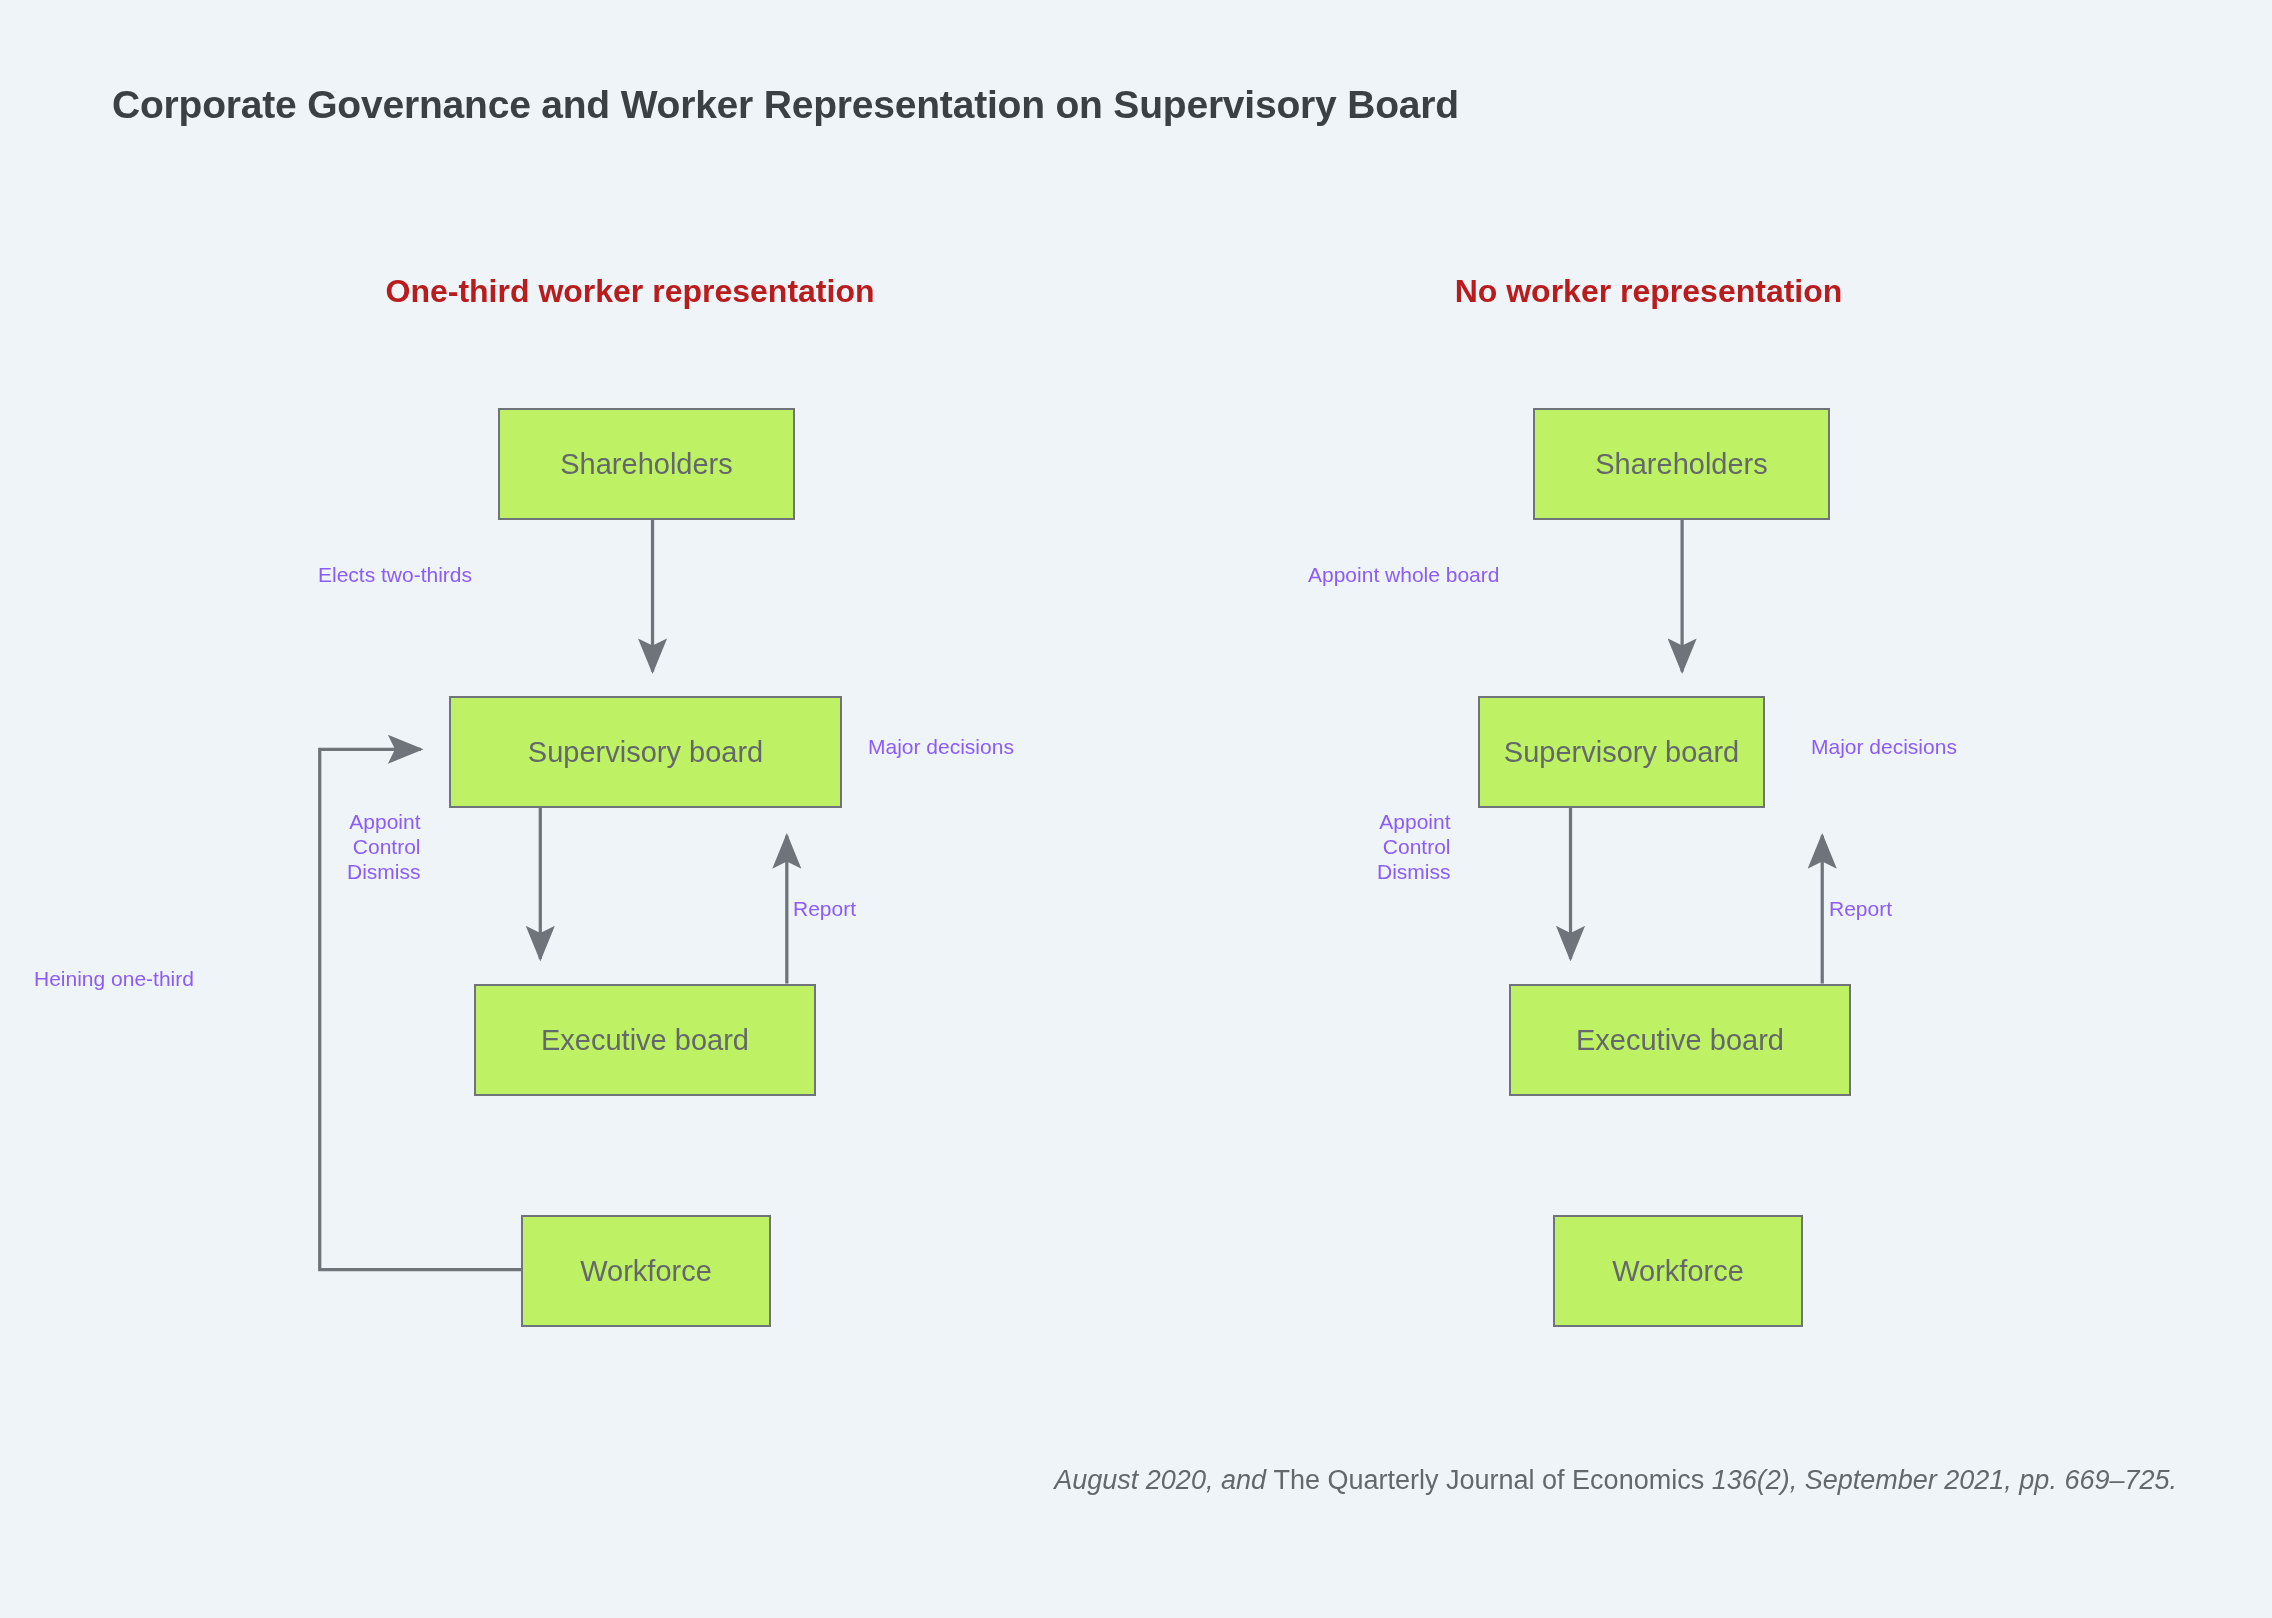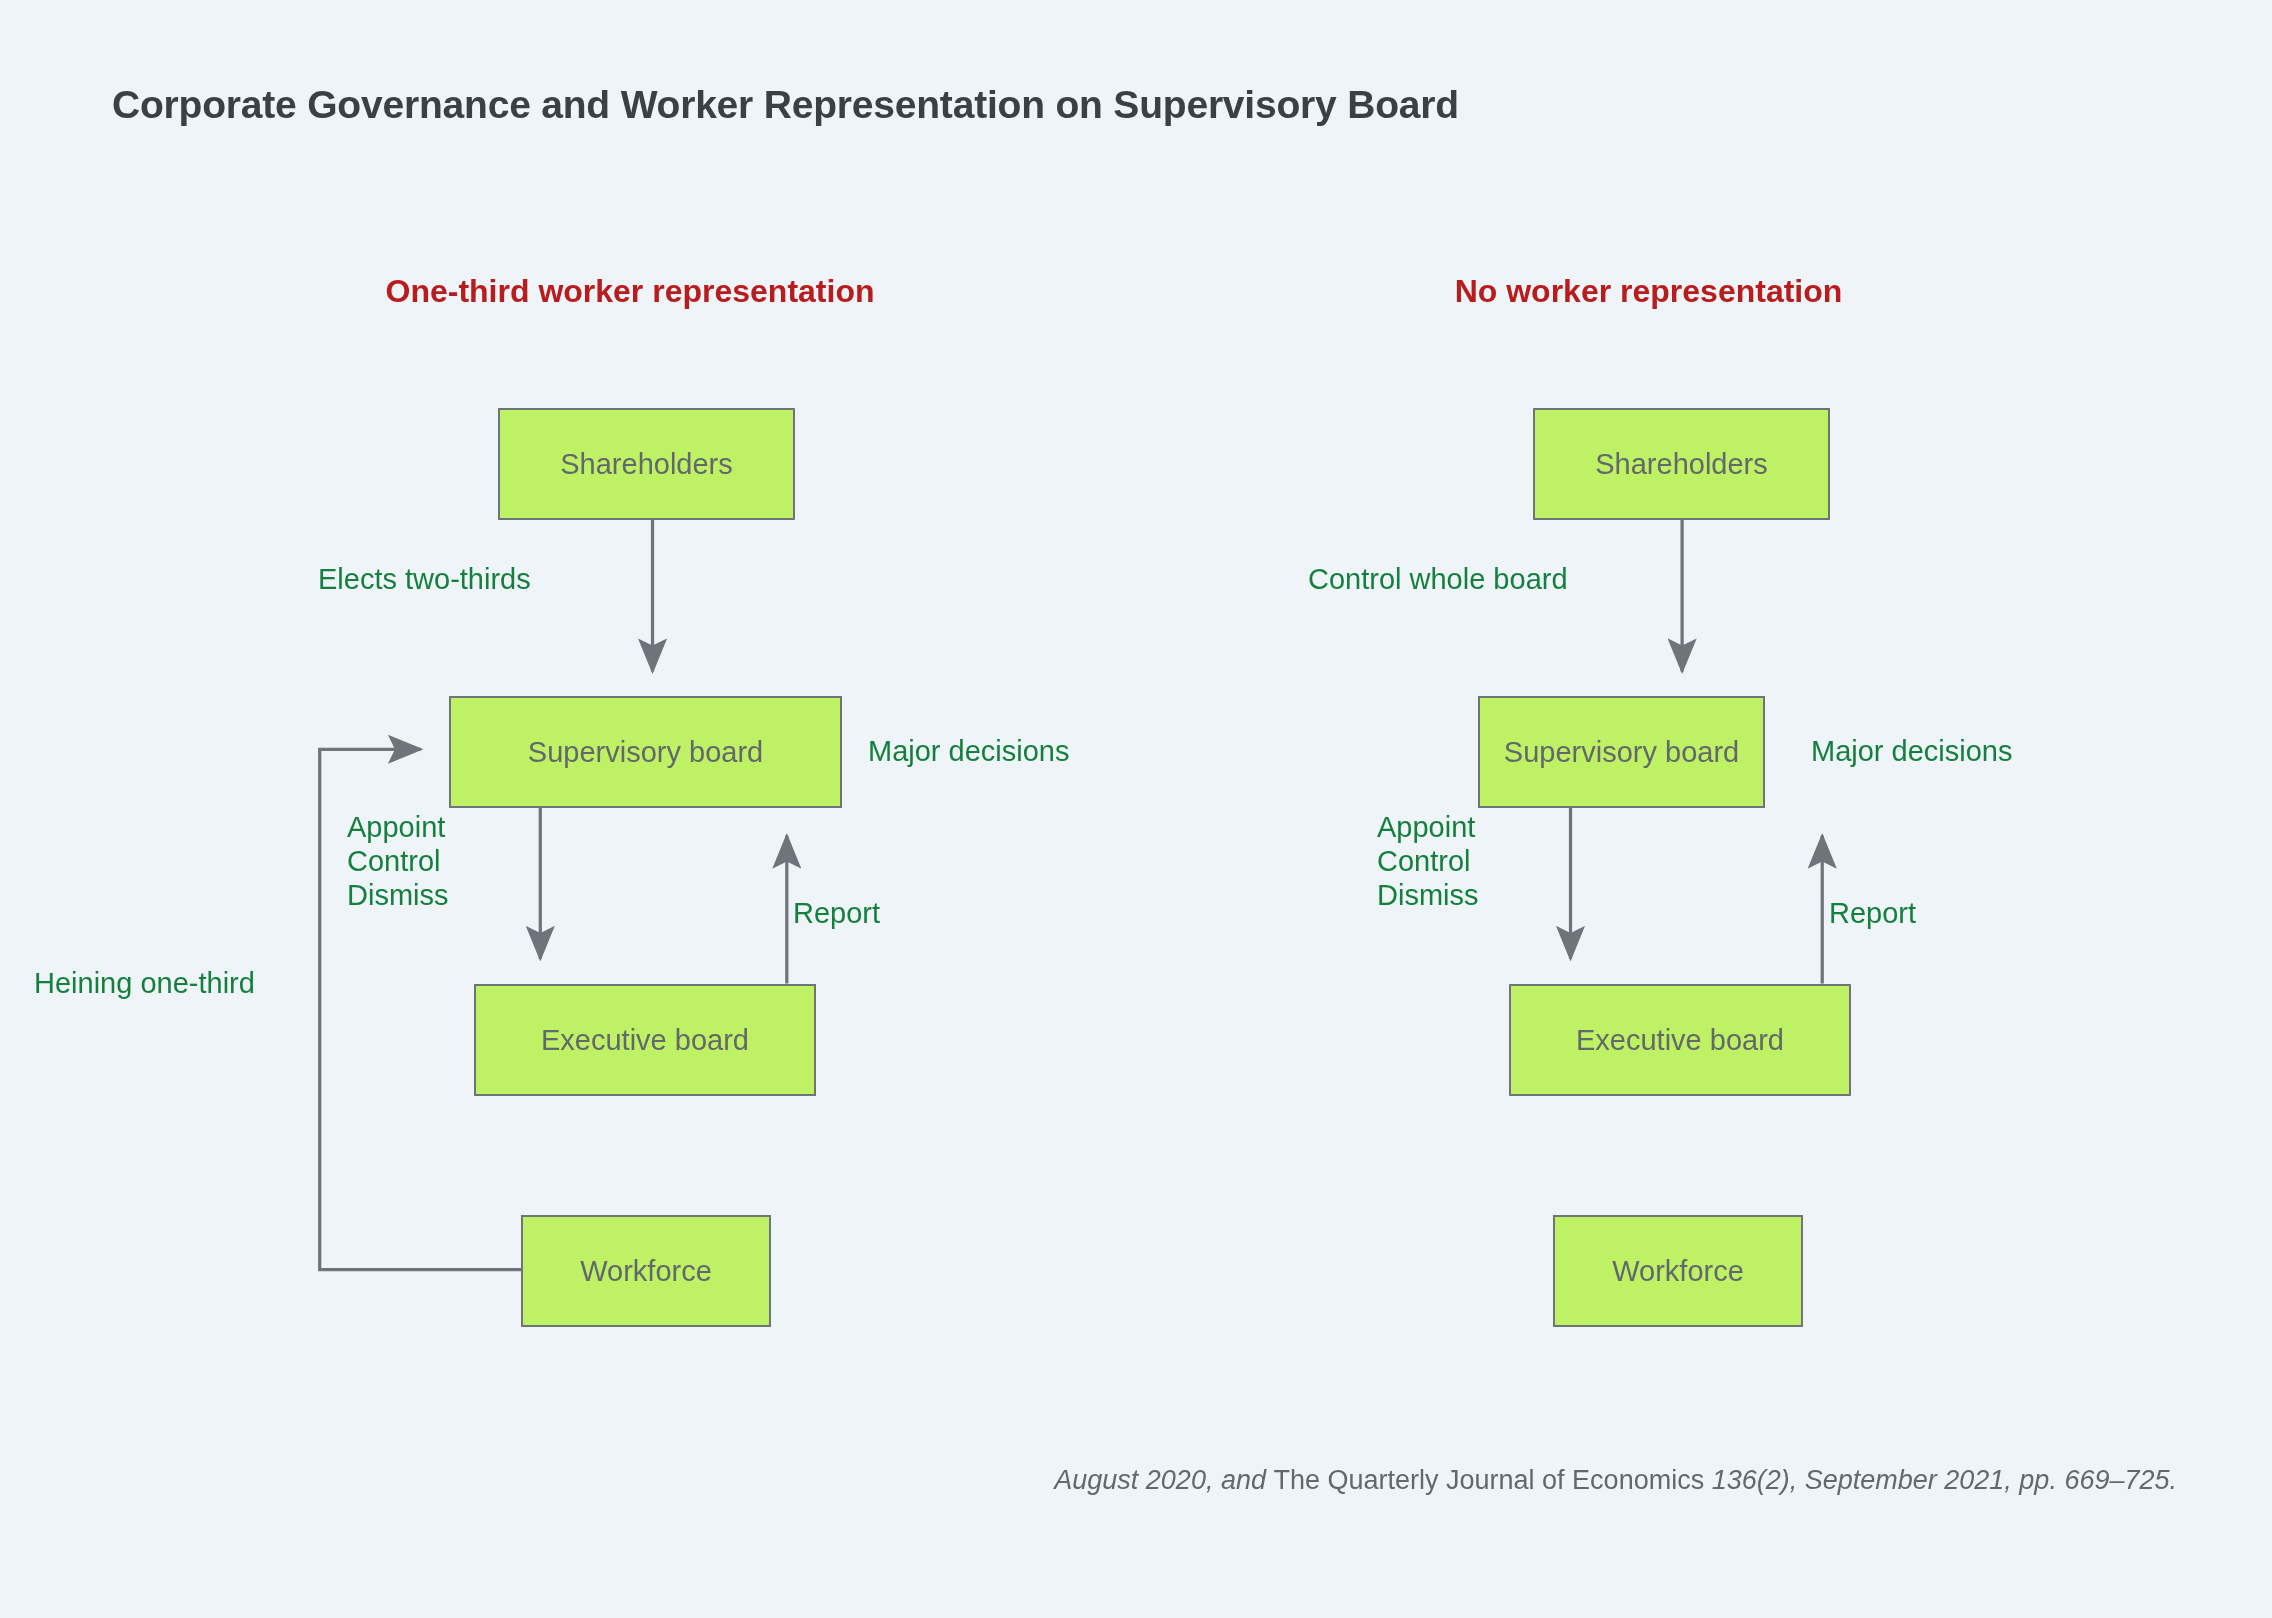--- a/index.html
+++ b/index.html
@@ -67,24 +67,25 @@
   #box-l-workforce    { left: 521px;  top: 1215px; width: 250px; height: 112px; }
   
   #box-r-shareholders { left: 1533px; top: 408px;  width: 297px; height: 112px; }
   #box-r-supervisory  { left: 1478px; top: 696px; width: 287px; height: 112px; }
   #box-r-executive    { left: 1509px; top: 984px; width: 342px; height: 112px; }
   #box-r-workforce    { left: 1553px; top: 1215px; width: 250px; height: 112px; }
 
   
   .edge-label {
     position: absolute;
-    font-size: 29px;
-    color: #15803d;
+    font-size: 21px;
+    color: #8b5cf6;
     white-space: nowrap;
     z-index: 4;
+    text-align: right;
   }
   .edge-label.stack { line-height: 1.18; }
 
   #lbl-l-elects-two    { left: 318px;  top: 563px;  }
   #lbl-l-major         { left: 868px; top: 735px; }
   #lbl-l-acd           { left: 347px;  top: 810px; }
   #lbl-l-report        { left: 793px; top: 897px; }
   #lbl-l-elects-one    { left: 34px;   top: 967px; }
 
   #lbl-r-elects-whole  { left: 1308px; top: 563px;  }
@@ -161,21 +162,21 @@
     <div>Dismiss</div>
   </div>
   <div class="edge-label" id="lbl-l-report">Report</div>
   <div class="edge-label" id="lbl-l-elects-one">Heining one-third</div>
 
   <div class="node-box" id="box-r-shareholders">Shareholders</div>
   <div class="node-box" id="box-r-supervisory">Supervisory board</div>
   <div class="node-box" id="box-r-executive">Executive board</div>
   <div class="node-box" id="box-r-workforce">Workforce</div>
 
-  <div class="edge-label" id="lbl-r-elects-whole">Control whole board</div>
+  <div class="edge-label" id="lbl-r-elects-whole">Appoint whole board</div>
   <div class="edge-label" id="lbl-r-major">Major decisions</div>
   <div class="edge-label stack" id="lbl-r-acd">
     <div>Appoint</div>
     <div>Control</div>
     <div>Dismiss</div>
   </div>
   <div class="edge-label" id="lbl-r-report">Report</div>
 
   <div class="source-note">
     <br>

